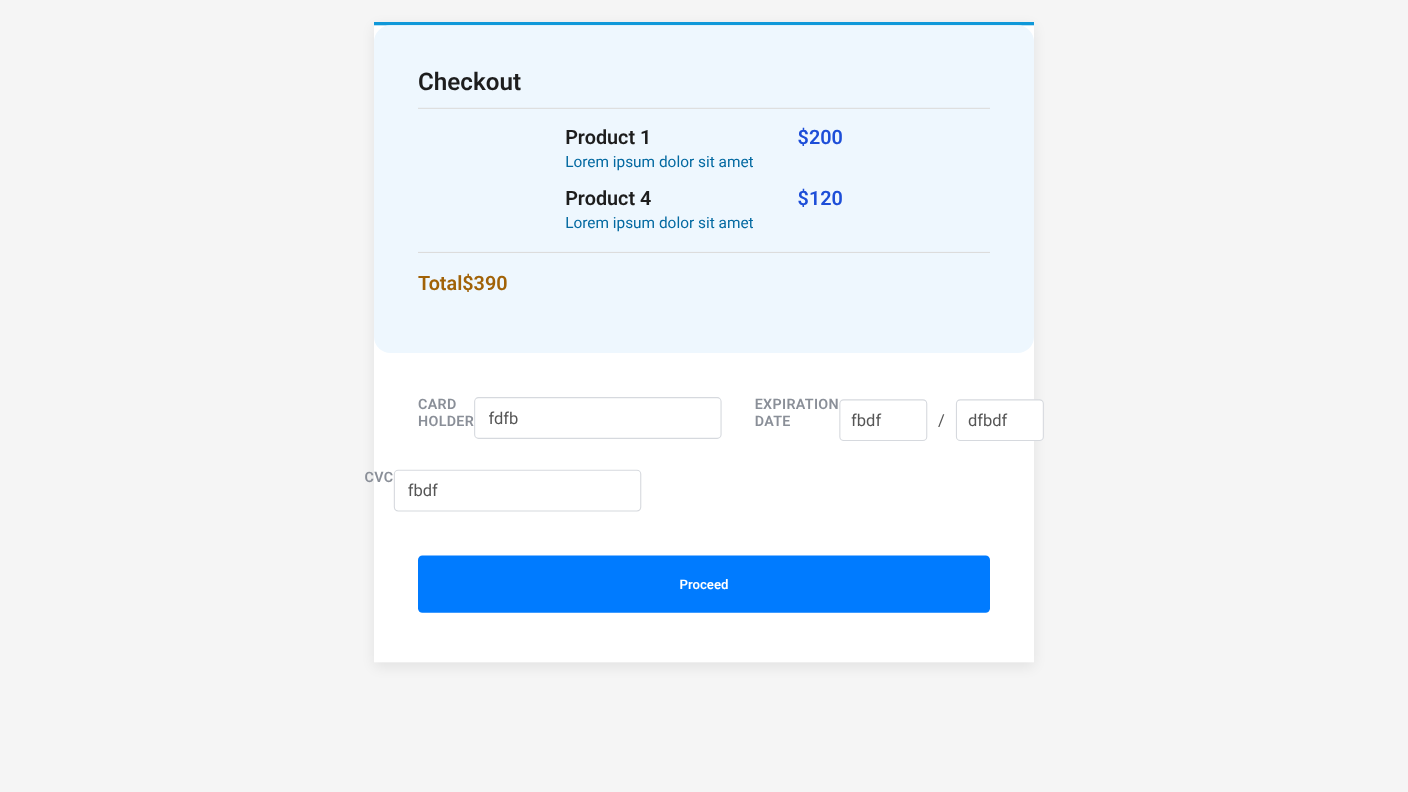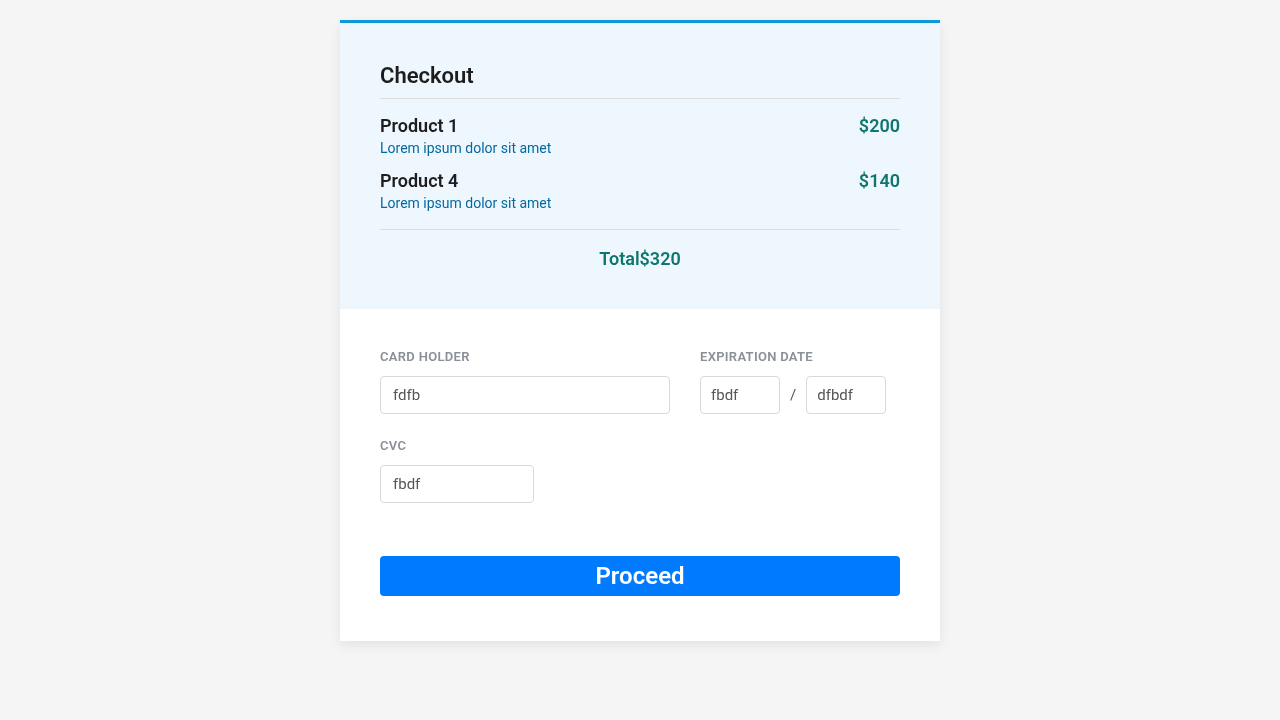--- a/index.html
+++ b/index.html
@@ -17,77 +17,78 @@
       padding-top: 20px;
     }
     .card {
       width: 600px;
       background: #fff;
       border-top: 3px solid #0f98d9;
       box-shadow: 0 4px 12px rgba(0,0,0,0.08);
     }
     .checkout-section {
       background: #eef7fe;
-      padding: 40px 40px 40px 40px;
+      padding: 40px 40px 52px 40px;
+      border-radius: 15px;
     }
     .section-title {
       font-size: 22px;
       font-weight: 600;
       color: #1d1d1d;
       padding-bottom: 10px;
       border-bottom: 1px solid #dcdcdc;
       margin-bottom: 16px;
     }
     .line-item {
       display: flex;
-      justify-content: space-between;
+      justify-content: center;
       align-items: flex-start;
       margin-bottom: 14px;
       gap: 40px;
     }
     .line-item .left .name {
       font-size: 18px;
       font-weight: 600;
       color: #1d1d1d;
       margin-bottom: 4px;
     }
     .line-item .left .desc {
       font-size: 14px;
       color: #0369a1;
       font-weight: 400;
     }
     .line-item .price {
       font-size: 18px;
       font-weight: 600;
-      color: #0f766e;
+      color: #1d4ed8;
     }
     .divider {
       border: none;
       border-top: 1px solid #dcdcdc;
       margin: 18px 0;
     }
     .total-row {
       display: flex;
-      justify-content: center;
+      justify-content: flex-start;
       font-size: 18px;
       font-weight: 600;
-      color: #0f766e;
+      color: #a16207;
     }
     .cc-section {
       background: #fff;
       padding: 40px 40px 45px 40px;
     }
     .form-row {
       display: flex;
       gap: 30px;
       margin-bottom: 24px;
     }
     .form-group {
       display: flex;
-      flex-direction: column;
+      flex-direction: row;
       justify-content: center;
     }
     .form-label {
       font-size: 13px;
       font-weight: 600;
       color: #8a8f98;
       letter-spacing: 0.3px;
       margin-bottom: 12px;
     }
     .text-input {
@@ -108,29 +109,29 @@
     .exp-row .slash {
       color: #555;
       font-size: 15px;
     }
     .exp-row .text-input {
       width: 80px;
       padding: 0 10px;
     }
     .proceed-button {
       width: 100%;
-      height: 40px;
+      height: 52px;
       background: #007bff;
       color: #fff;
       border: none;
       border-radius: 4px;
-      font-size: 24px;
+      font-size: 12px;
       font-weight: 600;
       cursor: pointer;
-      margin-top: 29px;
+      margin-top: 16px;
       font-family: inherit;
     }
   </style>
 </head>
 <body>
 
 <div class="card">
 
   <div class="checkout-section">
     <h2 class="section-title">Checkout</h2>
@@ -141,28 +142,28 @@
         <div class="desc">Lorem ipsum dolor sit amet</div>
       </div>
       <div class="price">$200</div>
     </div>
 
     <div class="line-item">
       <div class="left">
         <div class="name">Product 4</div>
         <div class="desc">Lorem ipsum dolor sit amet</div>
       </div>
-      <div class="price">$140</div>
+      <div class="price">$120</div>
     </div>
 
     <hr class="divider">
 
     <div class="total-row">
       <span>Total</span>
-      <span>$320</span>
+      <span>$390</span>
     </div>
   </div>
 
   <div class="cc-section">
 
     <div class="form-row">
       <div class="form-group" style="flex:1; max-width:290px;">
         <label class="form-label">CARD HOLDER</label>
         <input type="text" class="text-input" value="fdfb" style="">
       </div>

